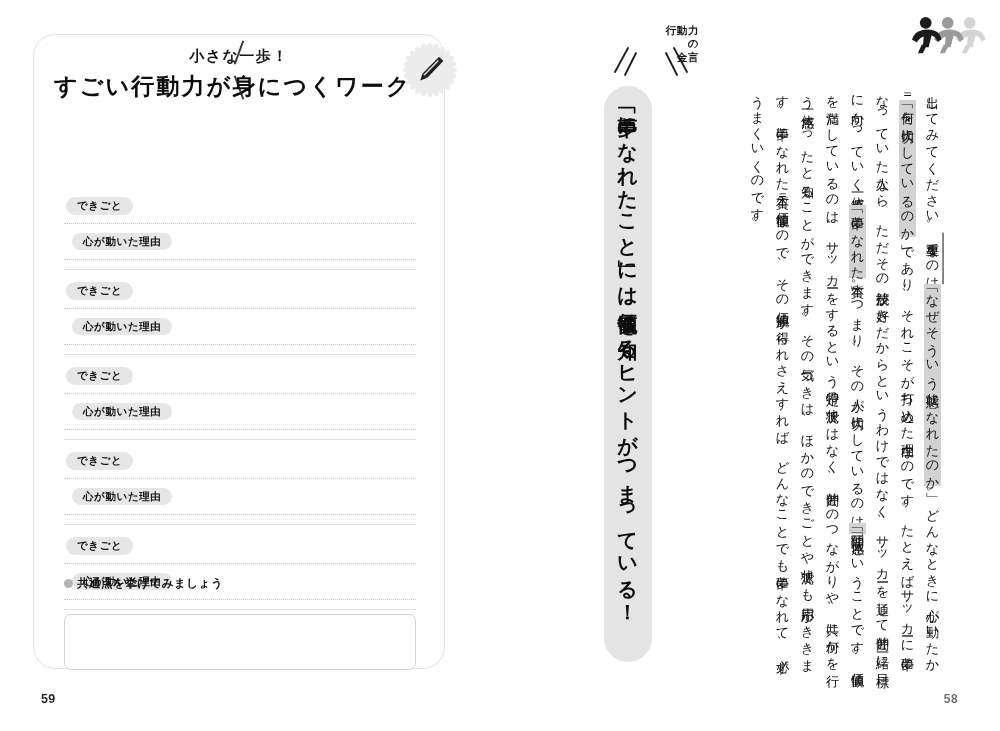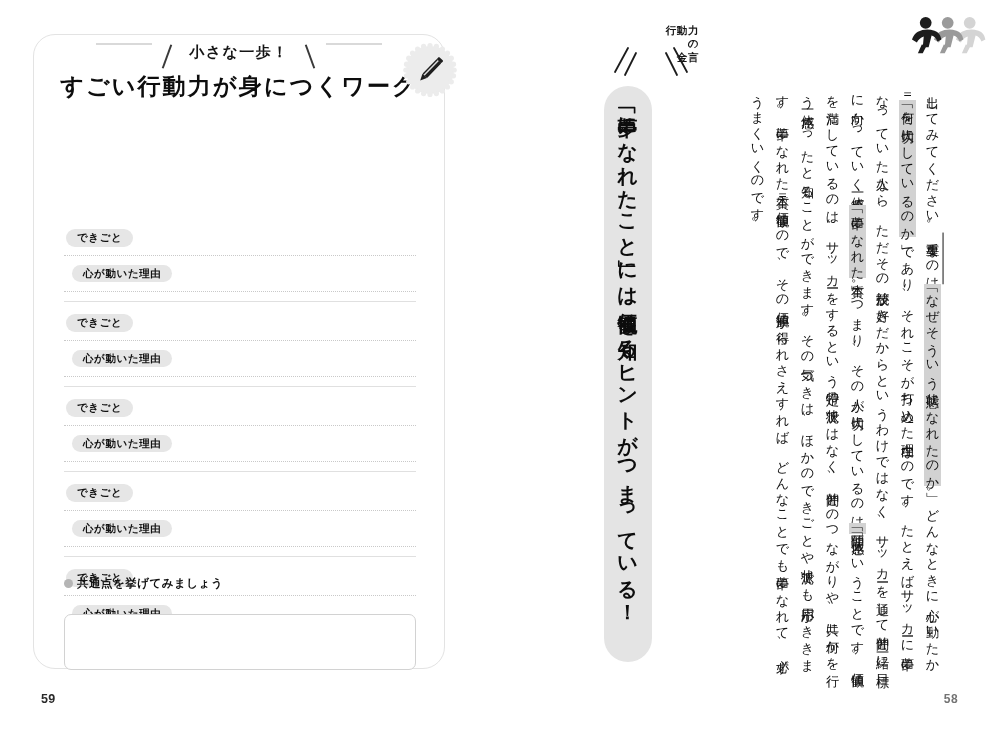--- a/index.html
+++ b/index.html
@@ -45,22 +45,24 @@
     box-sizing: border-box;
   }
 
   
   .step-banner {
     position: absolute;
     left: 0; right: 0;
     top: 8px;
     height: 26px;
     display: flex;
+    align-items: center;
     justify-content: center;
     gap: 8px;
+    flex-direction: column;
   }
   .banner-rule {
     width: 56px;
     height: 2px;
     background: #d9d9d9;
   }
   .banner-slash-l, .banner-slash-r {
     width: 15px;
     height: 26px;
     position: relative;
@@ -89,21 +91,20 @@
     letter-spacing: 1.5px;
     color: #151515;
     white-space: nowrap;
     padding: 0 6px;
   }
 
   .work-title {
     position: absolute;
     left: 20px; right: 20px;
     top: 36px;
-    text-align: center;
     font-size: 23px;
     font-weight: 700;
     letter-spacing: 2.2px;
     color: #0d0d0d;
     white-space: nowrap;
   }
 
   
   .pencil-badge {
     position: absolute;
@@ -131,21 +132,20 @@
     font-weight: 700;
     color: #141414;
     text-align: justify;
   }
 
   
   .entries {
     position: absolute;
     left: 30px; right: 28px;
     top: 160px;
-    margin-top: 32px;
   }
   .entry {
     position: relative;
     padding-bottom: 9px;
     border-bottom: 1.5px solid #e0e0e0;
     margin-bottom: 10px;
   }
   .entry:last-child { margin-bottom: 0; }
   .chip {
     display: inline-block;

